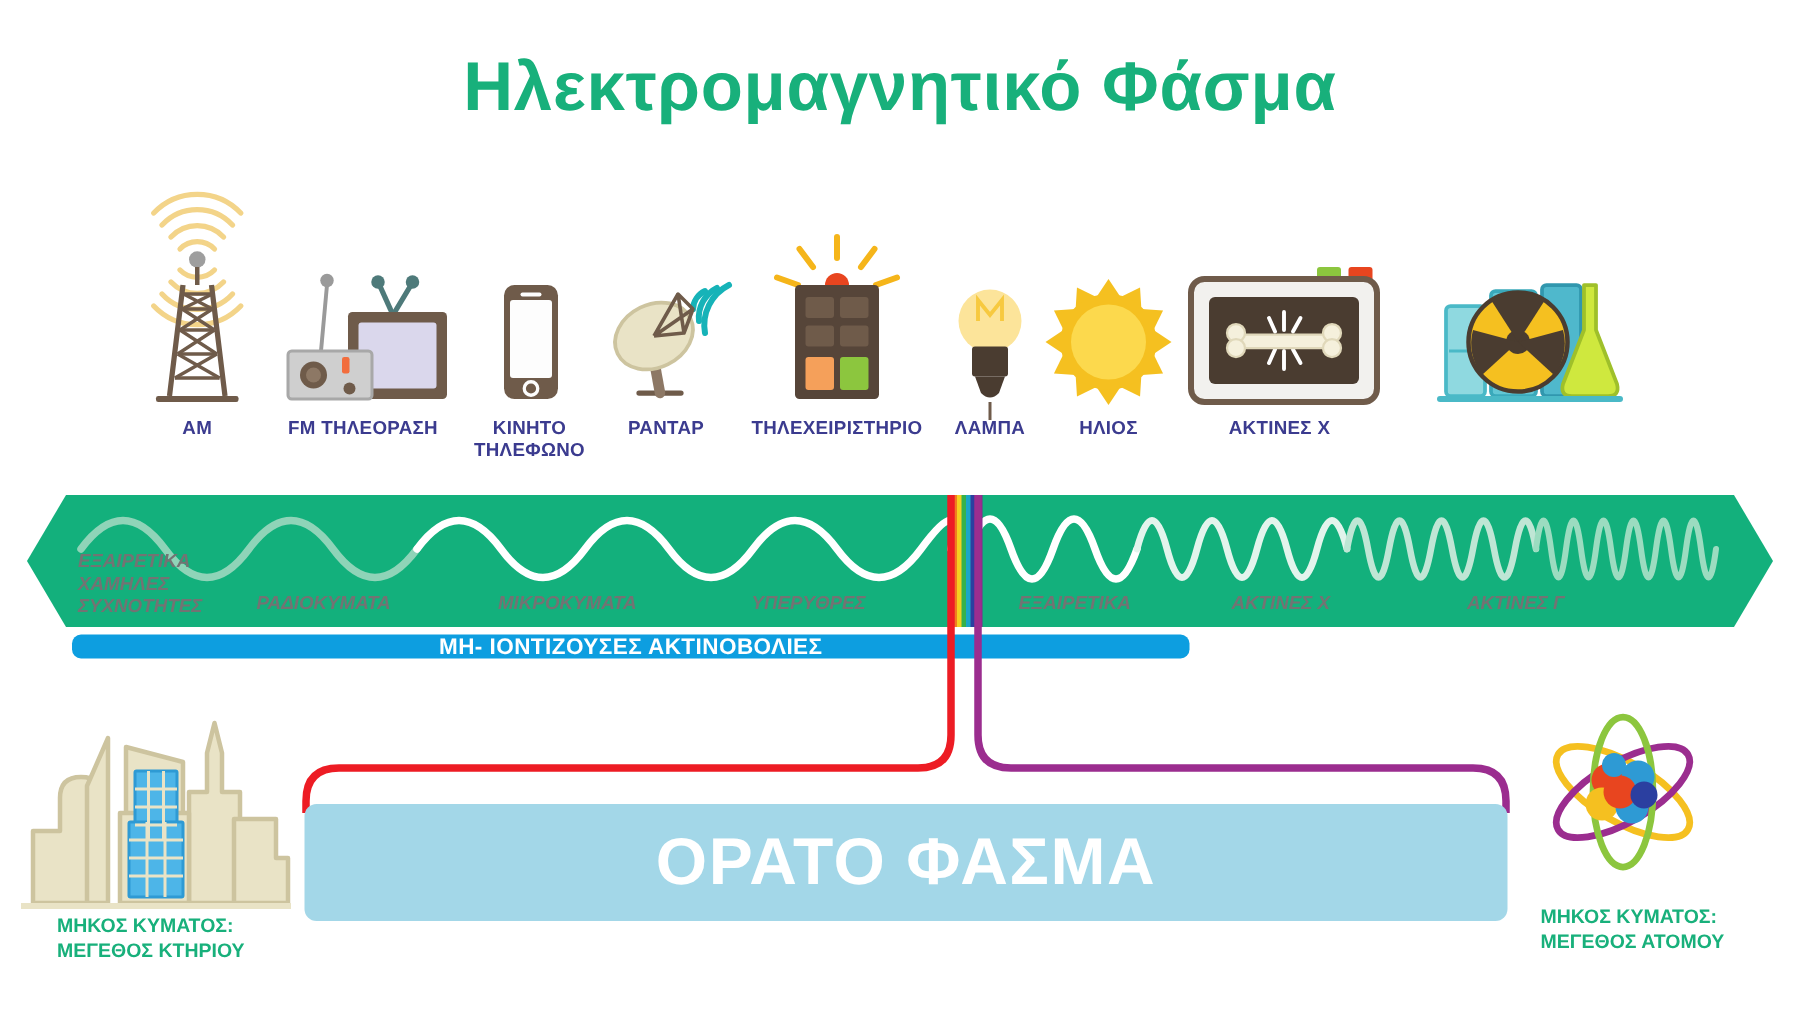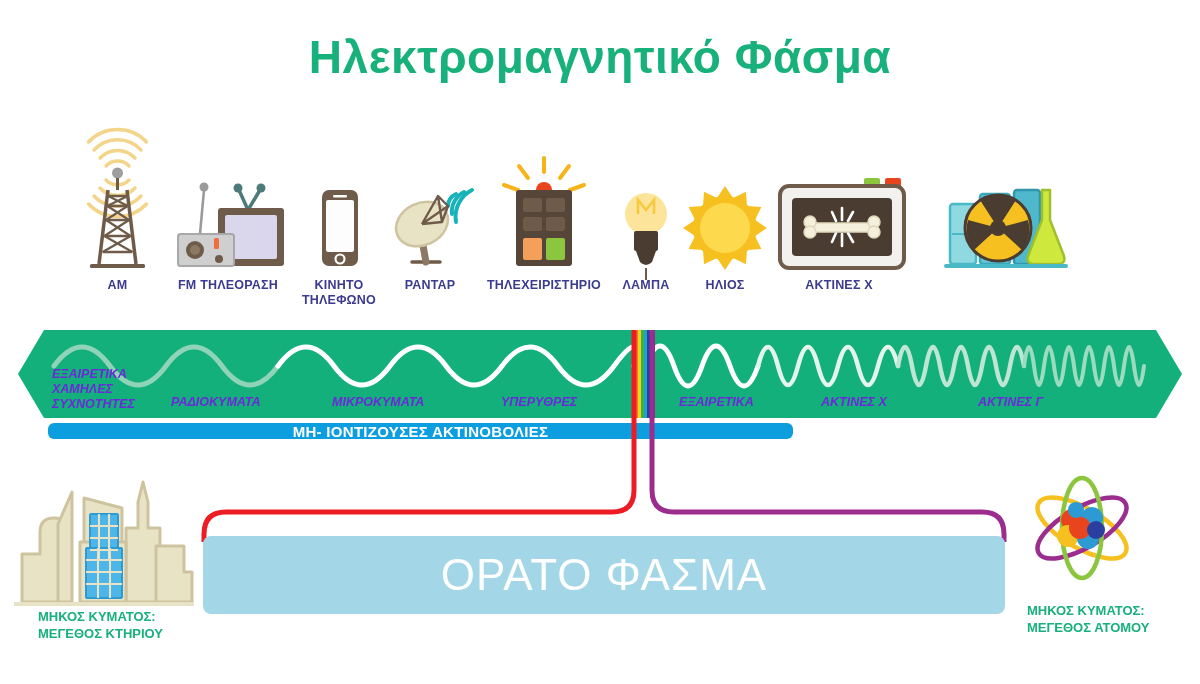--- a/index.html
+++ b/index.html
@@ -14,59 +14,59 @@
   
   .title {
     position: absolute; top: 30px; left: 0; width: 1200px;
     text-align: center;
     font-size: 46px; font-weight: bold;
     color: #18b07b;
     letter-spacing: 0.5px;
   }
 
   
-  .icon-row { position: absolute; top: 128px; left: 0; width: 1002px; height: 200px; }
+  .icon-row { position: absolute; top: 128px; left: 14px; width: 1002px; height: 200px; }
   .icon-cell { position: absolute; text-align: center; }
   .icon-art { position: relative; height: 150px; }
   .icon-label {
     font-size: 12.5px; font-weight: bold; color: #3b3b8f;
     line-height: 15px; letter-spacing: 0.2px; white-space: pre-line;
   }
 
   
   .spectrum-wrap { position: absolute; left: 18px; top: 330px; width: 1164px; height: 88px; }
   .spectrum-band {
     position: absolute; inset: 0;
     background: #13b07c;
     clip-path: polygon(0% 50%, 26px 0%, calc(100% - 26px) 0%, 100% 50%, calc(100% - 26px) 100%, 26px 100%);
   }
   .band-label {
     position: absolute; bottom: 8px;
     font-size: 12.5px; font-weight: bold; font-style: italic;
-    color: #6d28d9; line-height: 15px; white-space: pre-line;
+    color: #737373; line-height: 15px; white-space: pre-line;
     text-align: left;
   }
   .rainbow { position: absolute; top: 0; height: 88px; width: 4px; }
 
   
   .bar {
     position: absolute; height: 16px; border-radius: 6px;
     color: #fff; font-size: 15px; font-weight: bold;
     display: flex; align-items: center; justify-content: center;
     letter-spacing: 0.3px;
   }
   .bar-nonion { left: 48px; top: 423px; width: 745px; background: #0d9ee0; }
   .bar-ion { left: 787px; top: 423px; width: 368px; background: #ed1c24; }
 
   
   .visible-box {
     position: absolute; left: 203px; top: 536px; width: 802px; height: 78px;
     background: #a3d7e8; border-radius: 8px;
     display: flex; align-items: center; justify-content: center;
-    color: #ffffff; font-size: 44px; font-weight: normal; letter-spacing: 1px;
+    color: #ffffff; font-size: 44px; font-weight: bold; letter-spacing: 1px;
   }
 
   
   .side-caption {
     position: absolute; font-size: 13px; font-weight: bold;
     color: #18b07b; line-height: 17px; white-space: pre-line;
   }
   .cap-left { left: 38px; top: 608px; }
   .cap-right { left: 1027px; top: 602px; }
 

